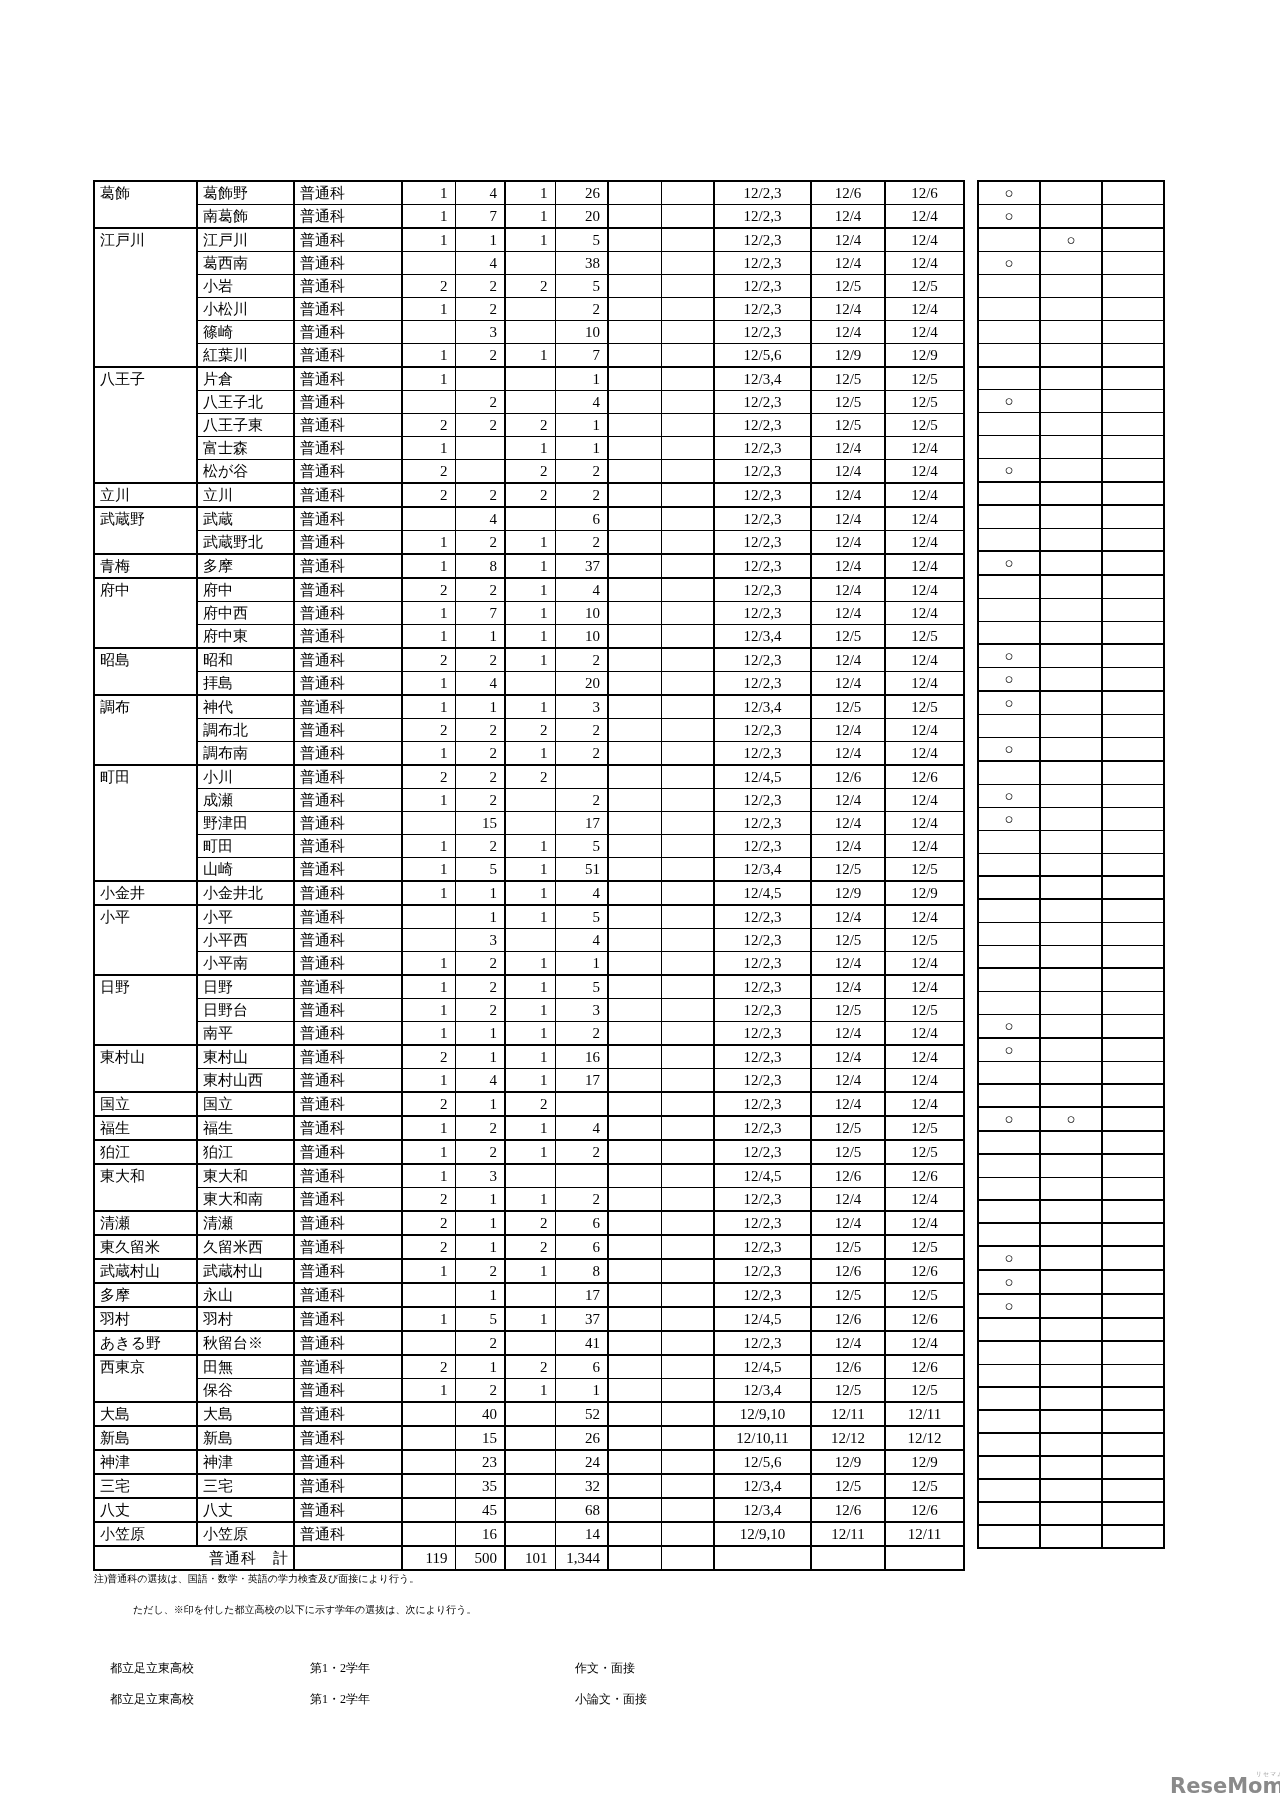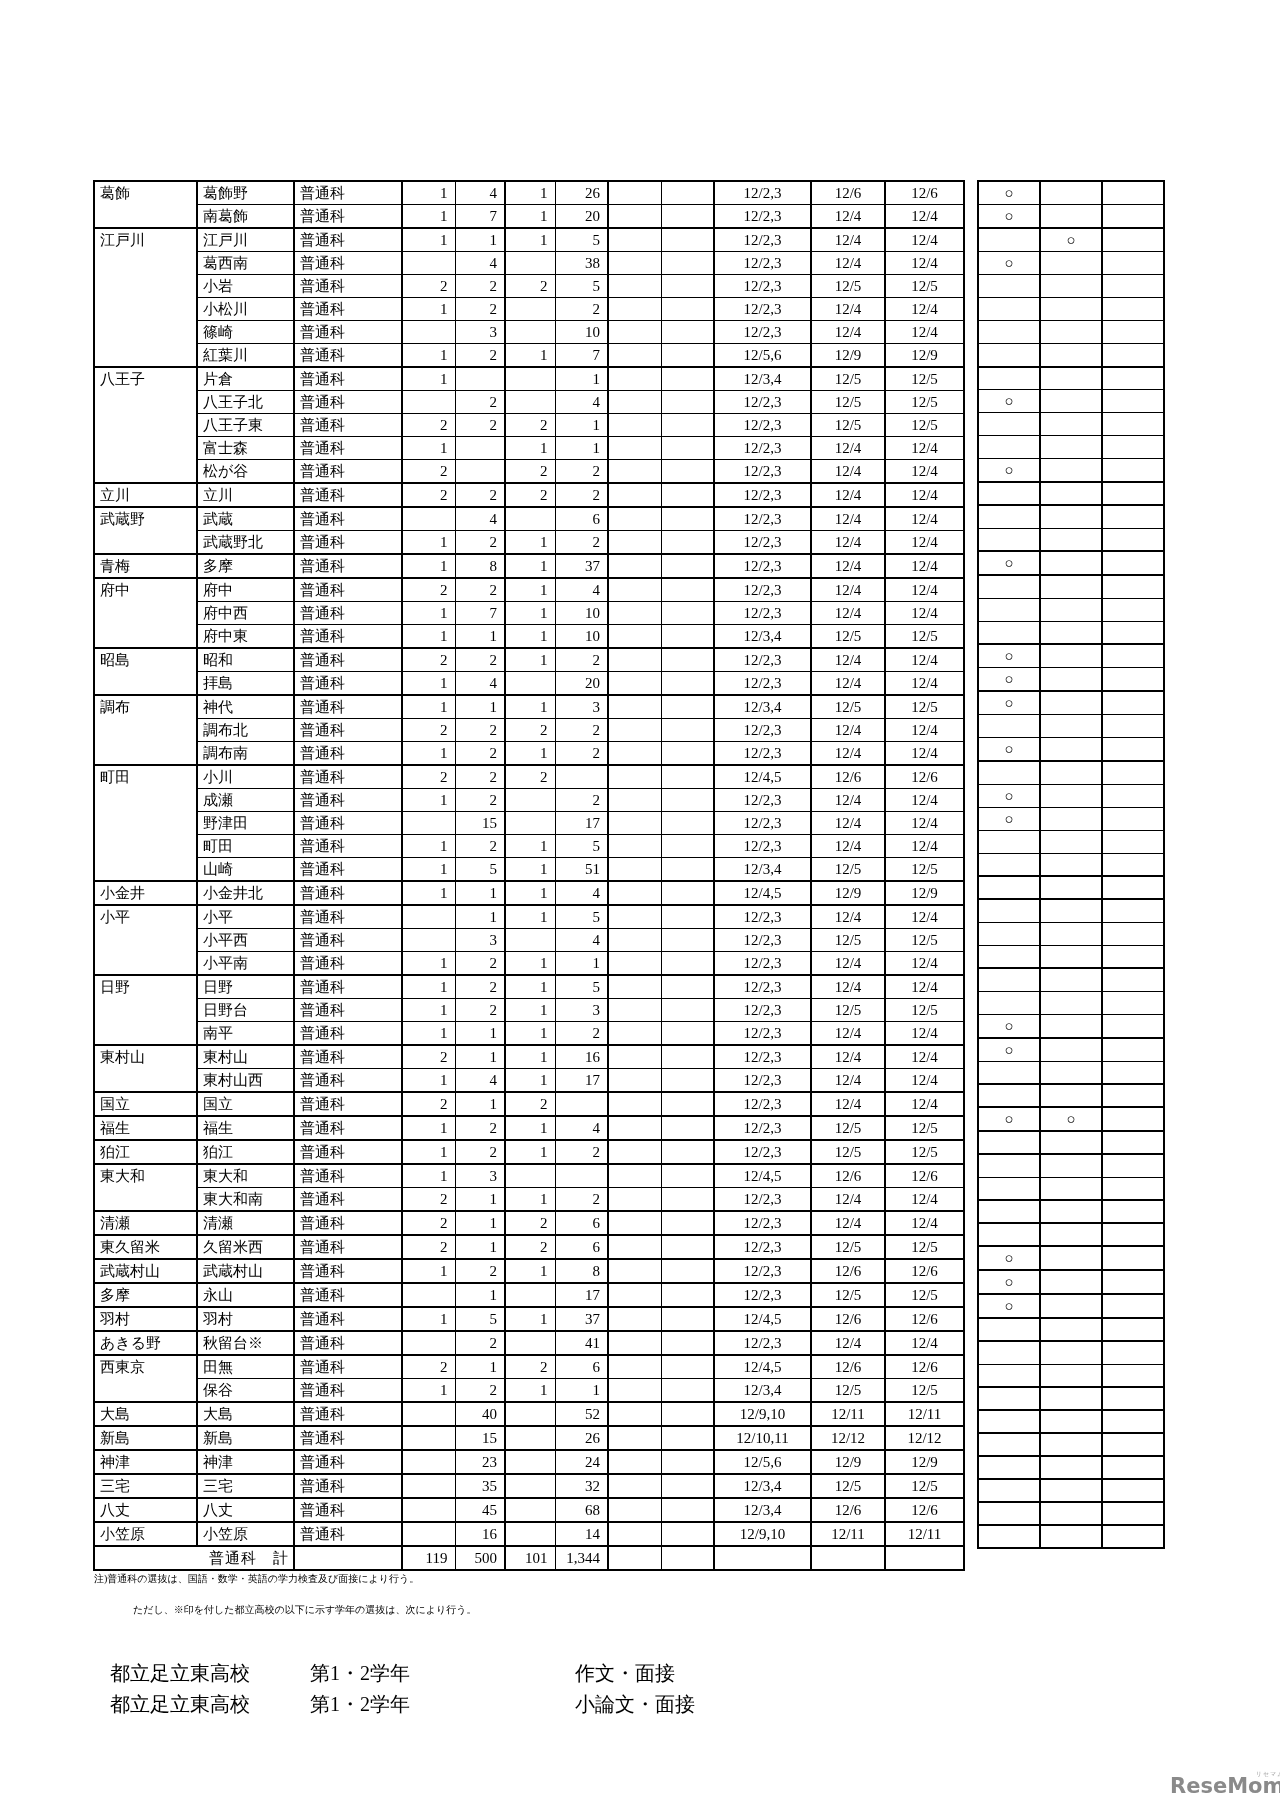--- a/index.html
+++ b/index.html
@@ -20,21 +20,21 @@
   td.bl2{border-left-width:2px;}
   td.txt{text-align:left;padding-left:5px;}
   td.district{vertical-align:top;border-right-width:2px;}
   td.school{border-left-width:2px;}
   td.course{border-left-width:2px;}
   td.num{text-align:right;padding-right:7px;}
   td.date{text-align:center;padding:0 1px;}
   td.circle{text-align:center;border-left-width:2px;border-right-width:2px;font-size:15px;}
   td.total-label{text-align:right;letter-spacing:1px;}
   .note{position:absolute;font-size:10px;white-space:nowrap;}
-  .spec-row{position:absolute;left:110px;font-size:20px;white-space:nowrap;}
+  .spec-row{position:absolute;left:110px;font-size:12px;white-space:nowrap;}
   .spec-row .sp-school{display:inline-block;width:200px;}
   .spec-row .sp-grade{display:inline-block;width:265px;}
   .logo{
     position:absolute;left:1170px;top:1774px;
     font-family:"DejaVu Sans","Liberation Sans",sans-serif;
     font-weight:bold;font-size:21px;color:#8a8a8a;letter-spacing:0;
   }
   .logo .ruby{
     position:absolute;top:-4px;right:8px;font-weight:normal;
     font-size:6px;letter-spacing:1px;color:#9a9a9a;

